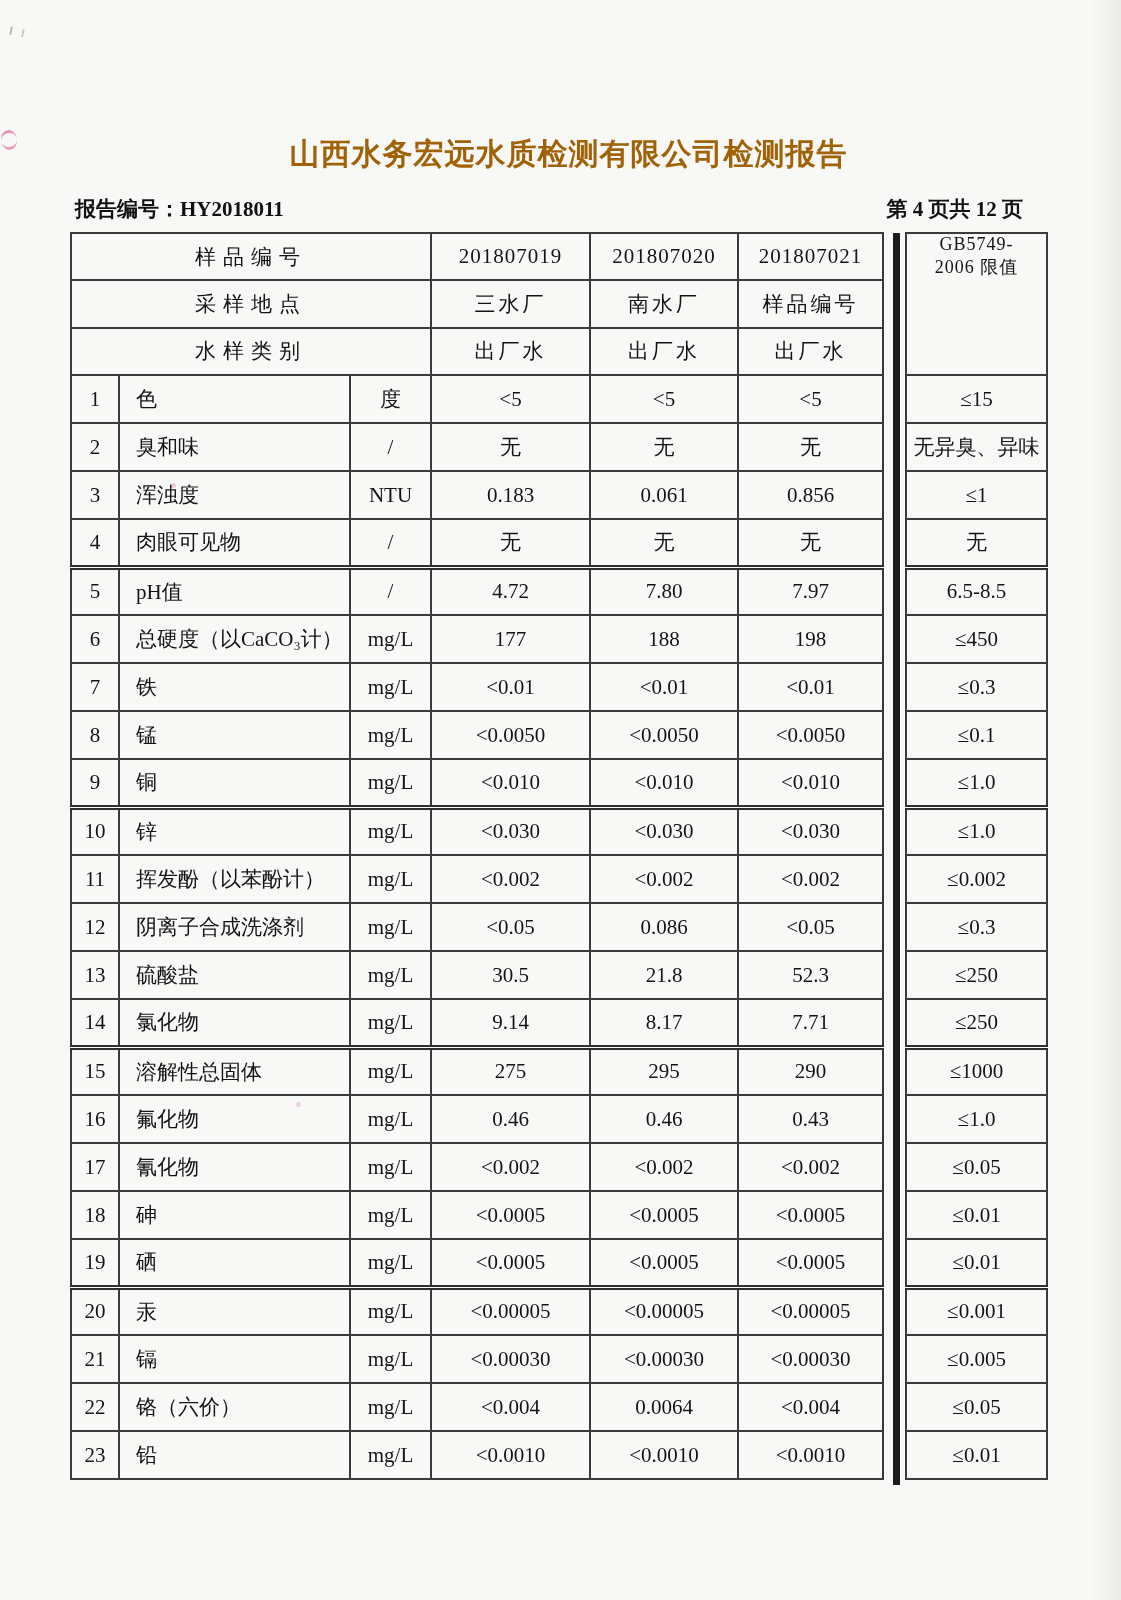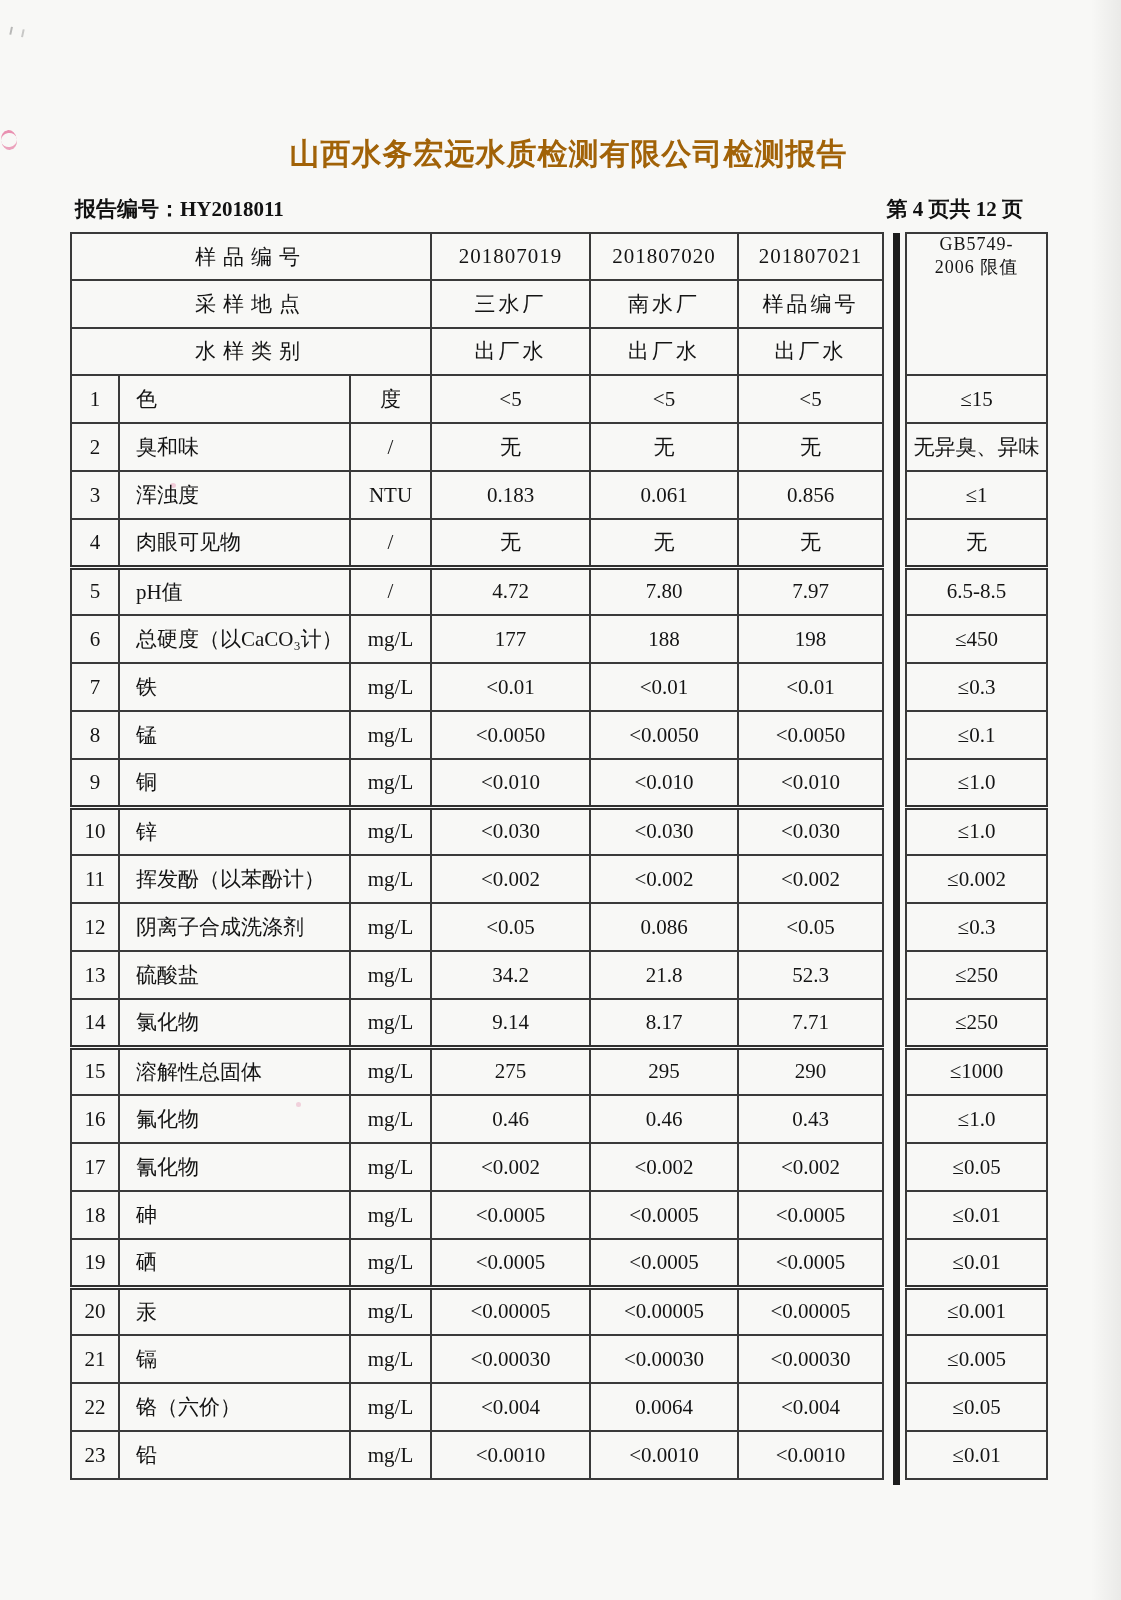--- a/index.html
+++ b/index.html
@@ -237,21 +237,21 @@
       <td class="c-val">&lt;0.05</td>
       <td class="c-val">0.086</td>
       <td class="c-val">&lt;0.05</td>
       <td class="gap"></td>
       <td class="c-limit">≤0.3</td>
     </tr>
         <tr>
       <td class="c-no">13</td>
       <td class="c-name">硫酸盐</td>
       <td class="c-unit">mg/L</td>
-      <td class="c-val">34.2</td>
+      <td class="c-val">30.5</td>
       <td class="c-val">21.8</td>
       <td class="c-val">52.3</td>
       <td class="gap"></td>
       <td class="c-limit">≤250</td>
     </tr>
         <tr>
       <td class="c-no">14</td>
       <td class="c-name">氯化物</td>
       <td class="c-unit">mg/L</td>
       <td class="c-val">9.14</td>

